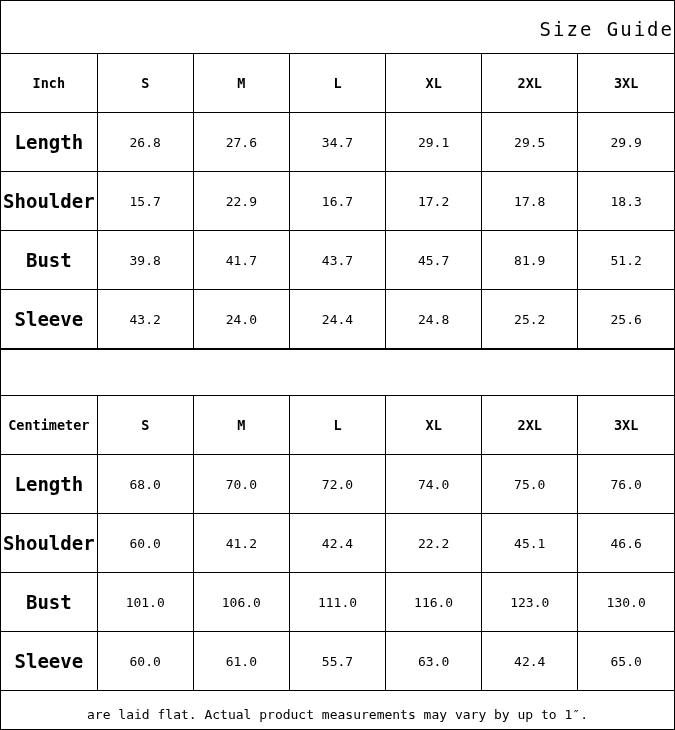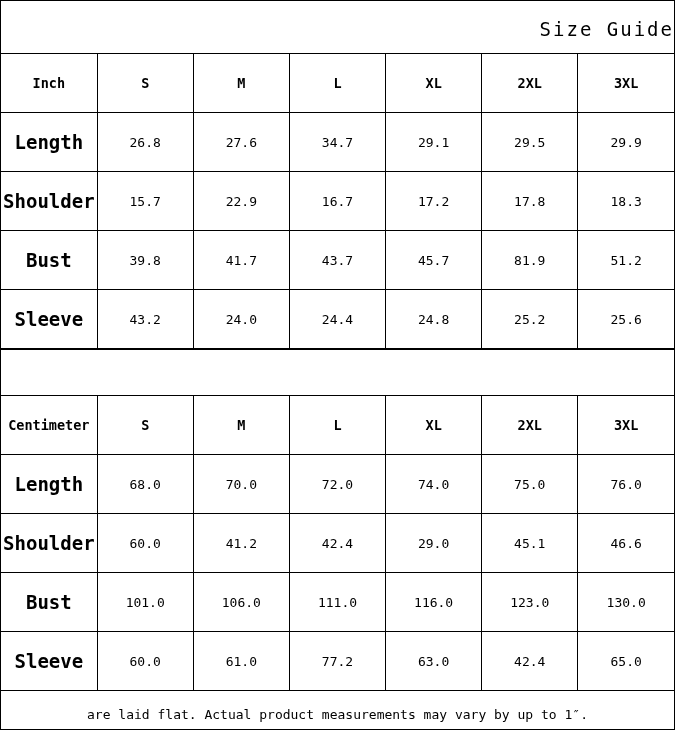--- a/index.html
+++ b/index.html
@@ -153,38 +153,38 @@
         <td>72.0</td>
         <td>74.0</td>
         <td>75.0</td>
         <td>76.0</td>
       </tr>
       <tr>
         <td>Shoulder</td>
         <td>60.0</td>
         <td>41.2</td>
         <td>42.4</td>
-        <td>29.0</td>
+        <td>22.2</td>
         <td>45.1</td>
         <td>46.6</td>
       </tr>
       <tr>
         <td>Bust</td>
         <td>101.0</td>
         <td>106.0</td>
         <td>111.0</td>
         <td>116.0</td>
         <td>123.0</td>
         <td>130.0</td>
       </tr>
       <tr>
         <td>Sleeve</td>
         <td>60.0</td>
         <td>61.0</td>
-        <td>77.2</td>
+        <td>55.7</td>
         <td>63.0</td>
         <td>42.4</td>
         <td>65.0</td>
       </tr>
     </tbody>
   </table>
 
   <div class="note">
     <div>are laid flat. Actual product measurements may vary by up to 1″.</div>
   </div>

